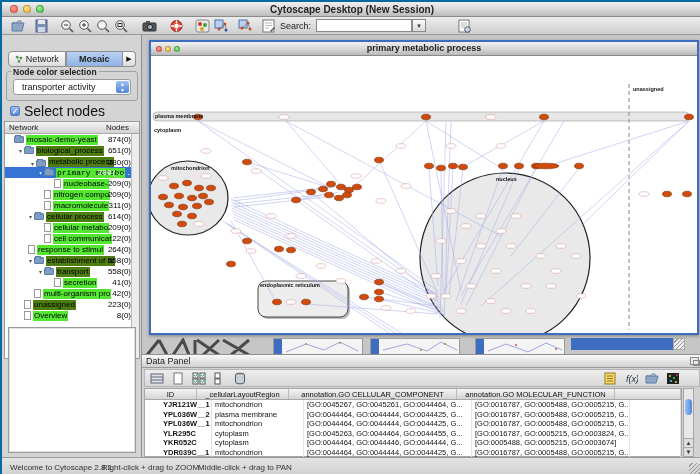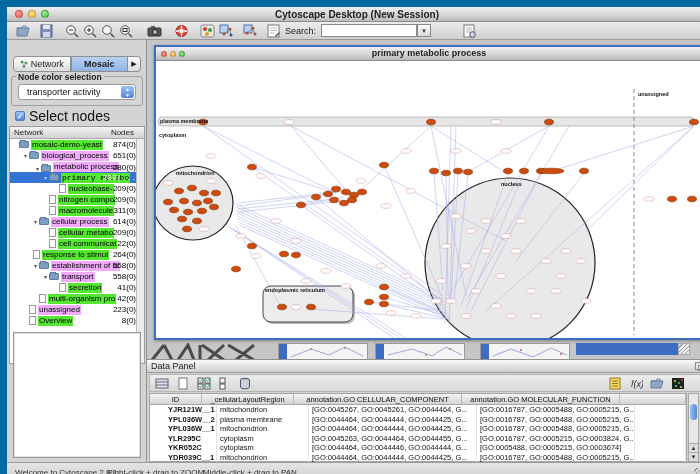--- a/index.html
+++ b/index.html
@@ -1,19 +1,19 @@
 <!DOCTYPE html>
 <html><head>
 <meta charset="utf-8">
 <style>
   * { margin:0; padding:0; box-sizing:border-box; }
   html,body { width:700px; height:474px; }
   body { font-family:"Liberation Sans", sans-serif; font-size:9px; color:#111; background:#c9c9c9; overflow:hidden; }
   .abs { position:absolute; }
-  #app { position:relative; width:700px; height:474px; background:#c9c9c9; border:7px solid #0369a1; }
+  #app { position:relative; width:700px; height:474px; background:#c9c9c9; border:2px solid #0369a1; }
 
   
   #titlebar { left:0; top:0; width:700px; height:15px;
     background:linear-gradient(#f0f0f0,#d6d6d6 55%,#bcbcbc); border-bottom:1px solid #8a8a8a;
     text-align:center; font-weight:bold; font-size:10px; line-height:15px; color:#222; }
   .light { width:8px; height:8px; border-radius:50%; top:3px; border:1px solid rgba(0,0,0,.25); }
   #light-close { left:8px;  background:radial-gradient(circle at 35% 30%, #ff9c92, #f95a4e); }
   #light-min   { left:21px; background:radial-gradient(circle at 35% 30%, #ffdf9a, #fcb827); }
   #light-zoom  { left:34px; background:radial-gradient(circle at 35% 30%, #a9ef9b, #35c436); }
 
@@ -63,21 +63,21 @@
   .trow { height:11px; display:flex; align-items:center; font-size:8px; white-space:nowrap; position:relative; }
   .trow.sel { background:#3574d4;font-family:Liberation Mono, monospace; }
   .trow .arrow { width:7px; font-size:6px; color:#555; text-align:center; flex:none; }
   .trow.sel .arrow { color:#fff; }
   .tico { flex:none; margin-right:2px; }
   .folder { width:10px; height:7px; background:#7e9ec4; border:1px solid #5f7da3; border-radius:1px; position:relative; }
   .folder:before { content:""; position:absolute; left:0; top:-2px; width:4px; height:2px; background:#7e9ec4; border:1px solid #5f7da3; border-bottom:none; }
   .page { width:7px; height:9px; background:#fff; border:1px solid #999; }
   .chip { padding:0 1px; line-height:10px; color:#000; }
   .chip.green { background:#54e630; }
-  .chip.red { background:#f0abfc; }
+  .chip.red { background:#4d7c0f; }
   .tnum { position:absolute; right:2px; color:#000; }
   .trow.sel .tnum { color:#fff; }
   #tree-scroll { position:absolute; right:0; top:12px; width:8px; bottom:0; background:#ececec; border-left:1px solid #bbb; }
 
   #birdseye { position:absolute; left:6px; top:292px; width:128px; height:126px; background:#fff; border:1px solid #9a9a9a; box-shadow:inset 0 0 0 1px #e2e2e2; }
 
   
   #desktop { left:140px; top:33px; width:560px; height:422px; background:#c6c6c6; }
   #netwin { position:absolute; left:7px; top:5px; width:550px; height:295px; background:#fff; border:2px solid #3d6cc0; box-shadow:0 1px 3px rgba(0,0,0,.35); }
   #netwin-title { height:14px; background:linear-gradient(#f0f0f0,#d3d3d3 60%,#b9b9b9); border-bottom:1px solid #8a8a8a;

